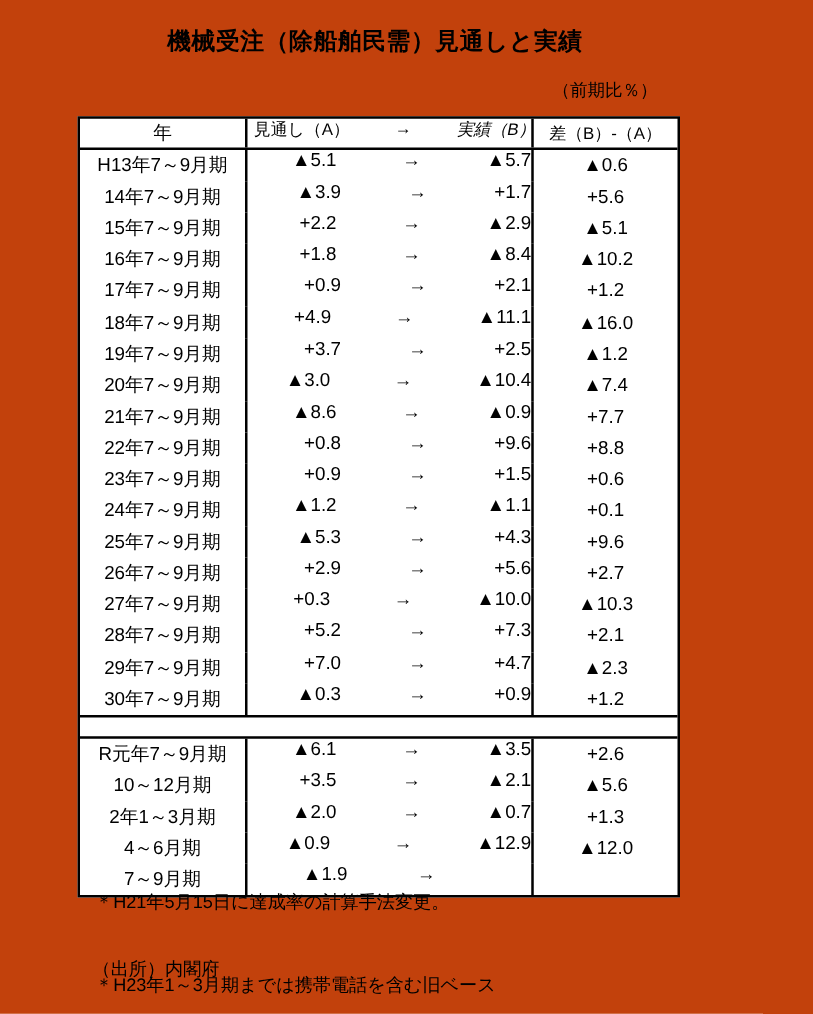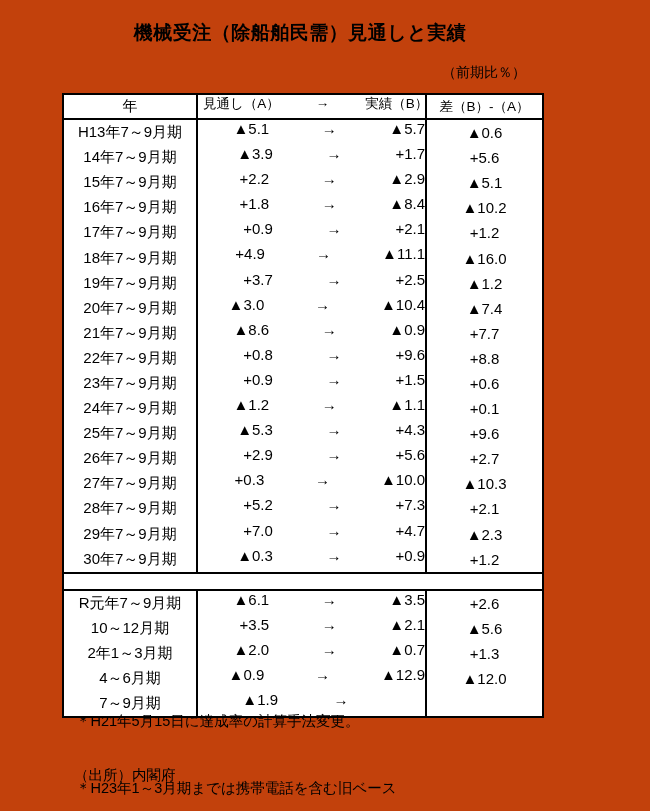--- a/index.html
+++ b/index.html
@@ -34,21 +34,21 @@
   .c-mid  { width:229px; border-left:2px solid #000; display:flex; align-items:flex-start; height:100%; white-space:nowrap;gap:36px; }
   .c-diff { flex:1; border-left:2px solid #000; text-align:center; height:100%; display:flex; align-items:center; justify-content:center; white-space:nowrap; }
 
   .f-forecast { width:80px; text-align:right; }
   .f-arrow    { width:54px; text-align:center; }
   .f-actual   { flex:1; text-align:left; }
 
   .h-year { font-size:15px; }
   .h-forecast { width:88px; padding-left:5px; text-align:left; font-size:13.5px; }
   .h-arrow { width:36px; text-align:center; font-size:13.5px; }
-  .h-actual { font-size:13.5px; }
+  .h-actual { font-size:13.5px;font-style:italic; }
   .h-diff { font-size:13.5px; }
 
   .sec-heisei { border-bottom:2px solid #000; }
   .sec-reiwa  { border-top:2px solid #000; margin-top:15px; }
   .sec-reiwa .tr { height:25px; }
 
   .footnote1 { position:absolute; top:712px; left:76px; font-size:14.5px; white-space:nowrap; }
   .footnote2 { position:absolute; top:779px; left:76px; font-size:14.5px; white-space:nowrap; }
   .source    { position:absolute; top:766px; left:74px; font-size:14.5px; white-space:nowrap; }
 </style>

